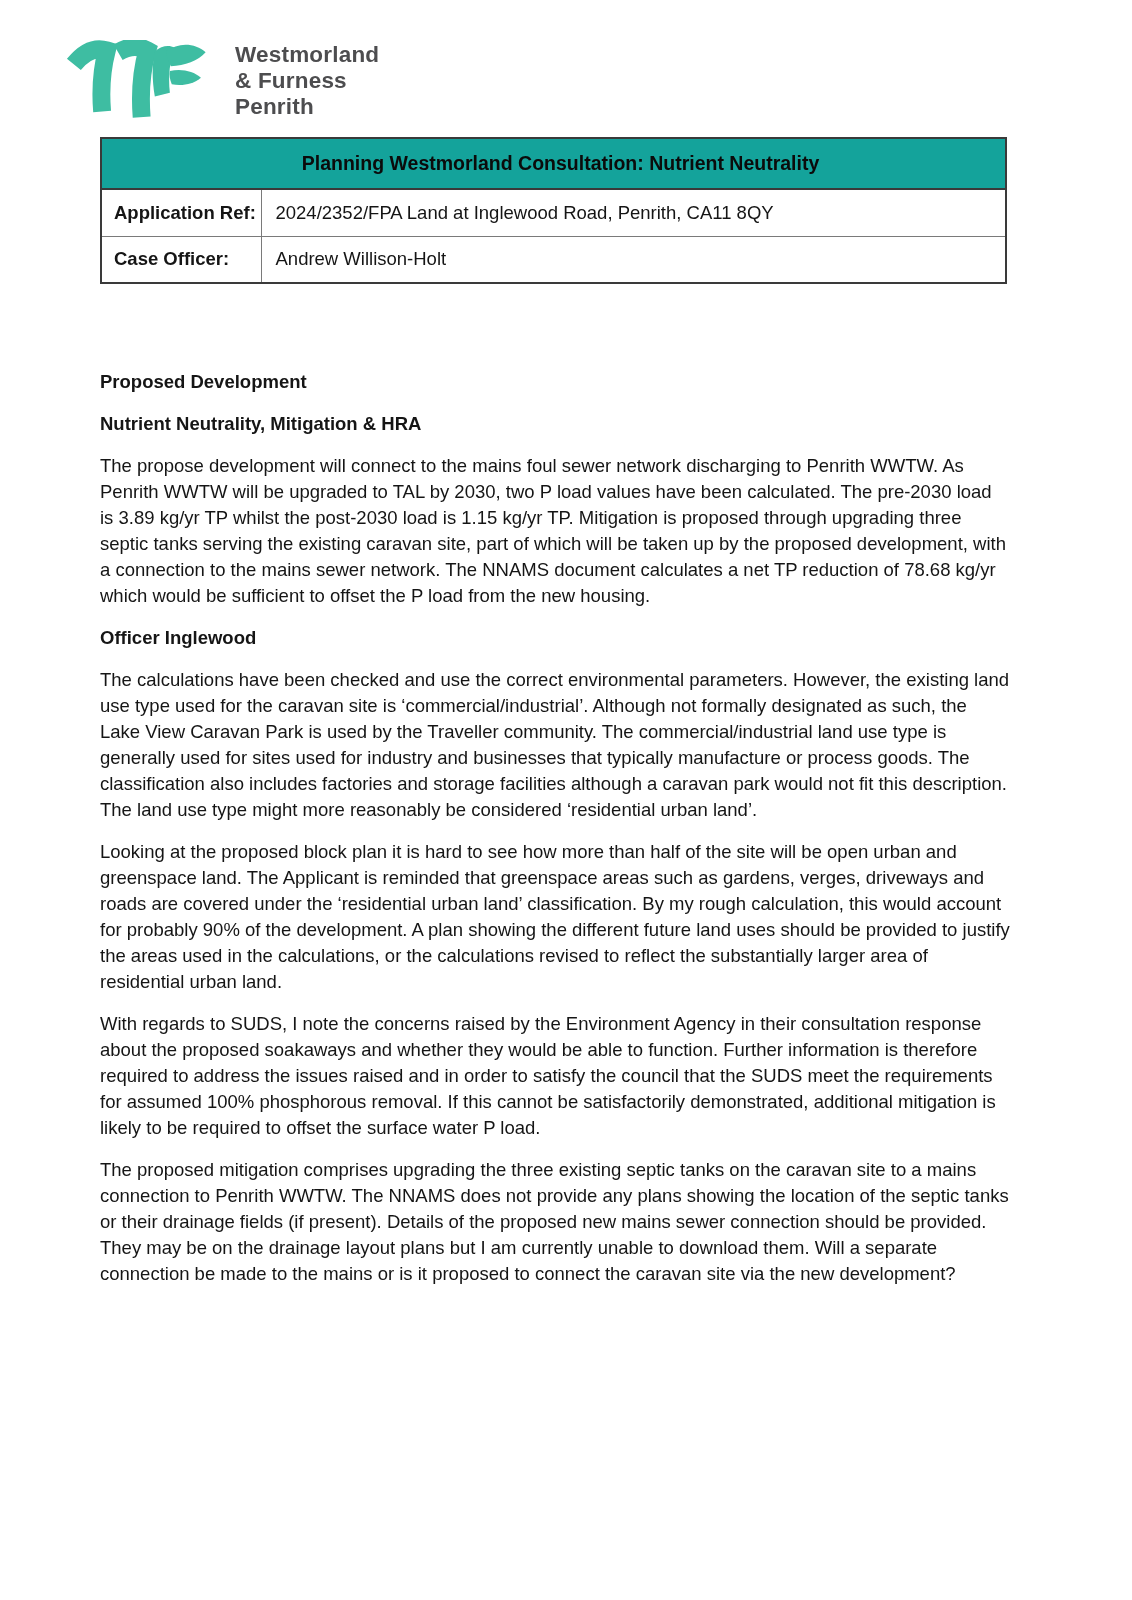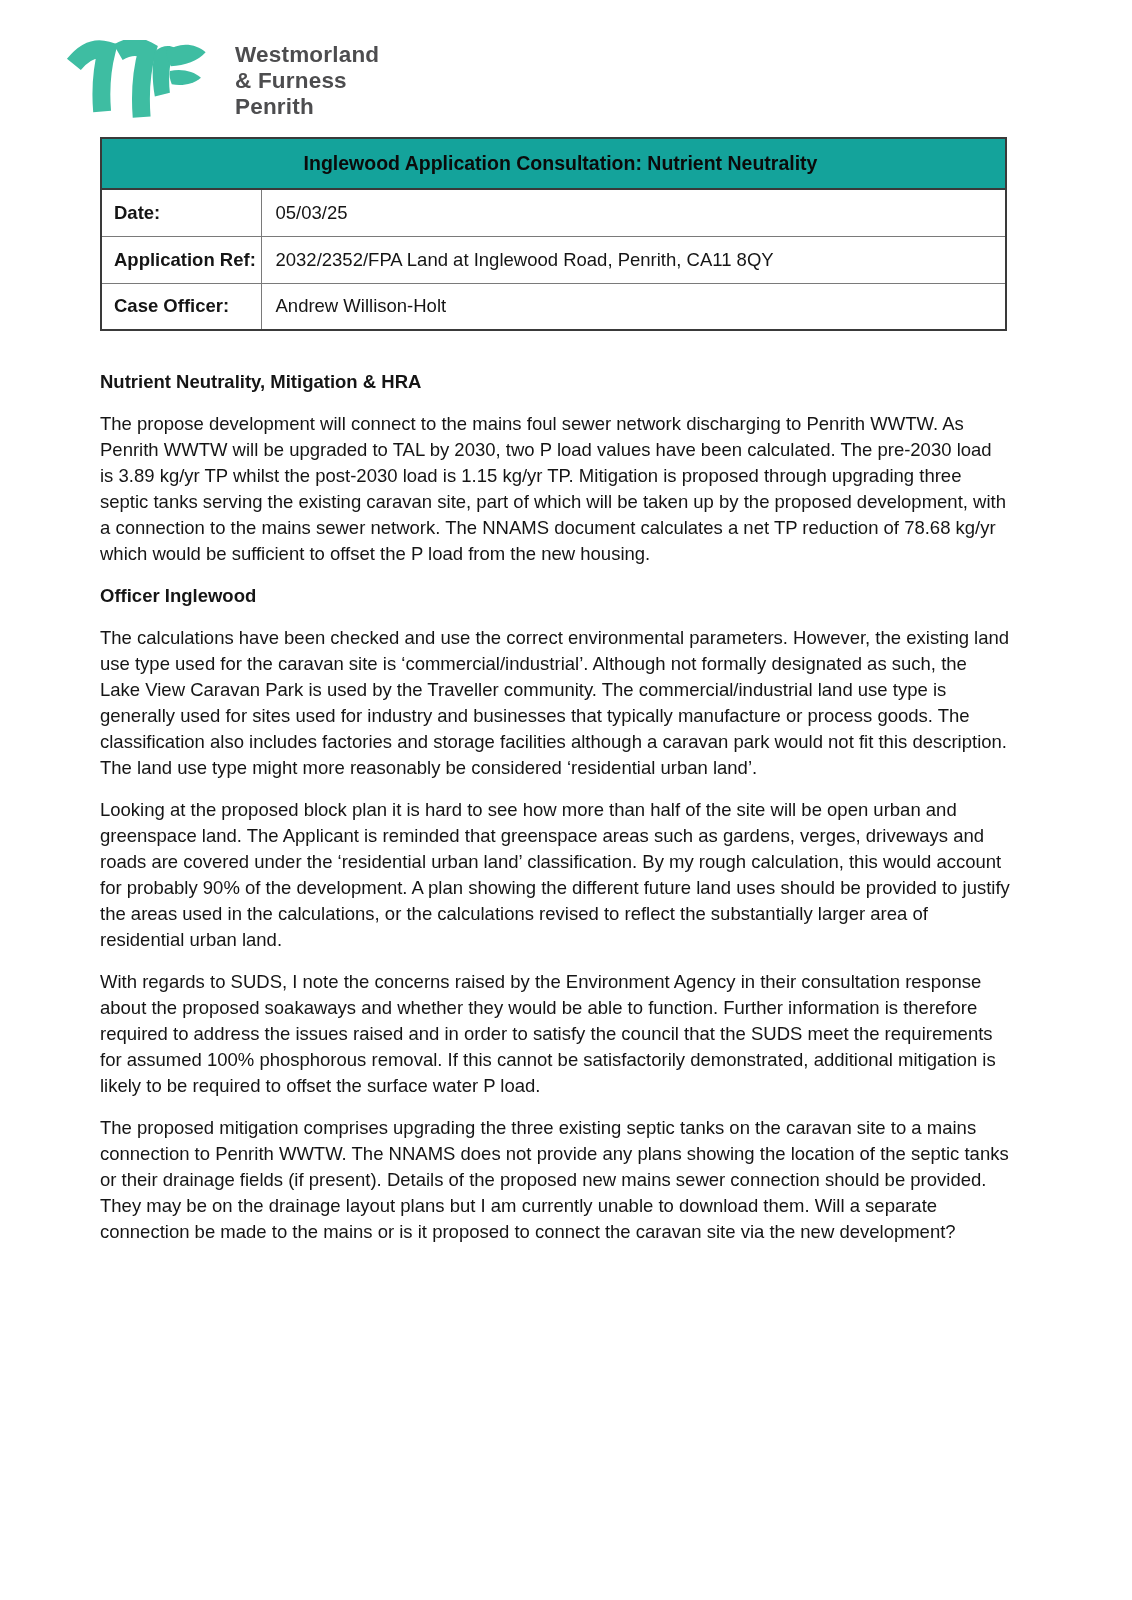--- a/index.html
+++ b/index.html
@@ -84,40 +84,37 @@
   <div class="logo-text">
     <div>Westmorland</div>
     <div>&amp; Furness</div>
     <div>Penrith</div>
   </div>
 </div>
 
 <table class="doc-table">
   <thead>
     <tr>
-      <td class="title-cell" colspan="2">Inglewood Application Consultation: Nutrient Neutrality</td>
+      <td class="title-cell" colspan="2">Planning Westmorland Consultation: Nutrient Neutrality</td>
     </tr>
   </thead>
   <tbody>
       <tr>
-        <th>Date:</th>
-        <td>05/03/25</td>
-      </tr>
-      <tr>
         <th>Application Ref:</th>
-        <td>2032/2352/FPA Land at Inglewood Road, Penrith, CA11 8QY</td>
+        <td>2024/2352/FPA Land at Inglewood Road, Penrith, CA11 8QY</td>
       </tr>
       <tr>
         <th>Case Officer:</th>
         <td>Andrew Willison-Holt</td>
       </tr>
     </tbody>
 </table>
 
 <main class="doc-body">
+    <h3>Proposed Development</h3>
     <h3>Nutrient Neutrality, Mitigation &amp; HRA</h3>
     <p>The propose development will connect to the mains foul sewer network discharging to Penrith WWTW. As Penrith WWTW will be upgraded to TAL by 2030, two P load values have been calculated. The pre-2030 load is 3.89 kg/yr TP  whilst the post-2030 load is 1.15 kg/yr TP. Mitigation is proposed through upgrading three septic tanks serving the existing caravan site, part of which will be taken up by the proposed development, with a connection to the mains sewer network. The NNAMS document calculates a net TP reduction of 78.68 kg/yr which would be sufficient to offset the P load from the new housing.</p>
     <h3>Officer Inglewood</h3>
     <p>The calculations have been checked and use the correct environmental parameters. However, the existing land use type used for the caravan site is ‘commercial/industrial’. Although not formally designated as such, the Lake View Caravan Park is used by the Traveller community. The commercial/industrial land use type is generally used for sites used for industry and businesses that typically manufacture or process goods. The classification also includes factories and storage facilities although a caravan park would not fit this description. The land use type might more reasonably be considered ‘residential urban land’.</p>
     <p>Looking at the proposed block plan it is hard to see how more than half of the site will be open urban and greenspace land. The Applicant is reminded that greenspace areas such as gardens, verges, driveways and roads are covered under the ‘residential urban land’ classification. By my rough calculation, this would account for probably 90% of the development. A plan showing the different future land uses should be provided to justify the areas used in the calculations, or the calculations revised to reflect the substantially larger area of residential urban land.</p>
     <p>With regards to SUDS, I note the concerns raised by the Environment Agency in their consultation response about the proposed soakaways and whether they would be able to function. Further information is therefore required to address the issues raised and in order to satisfy the council that the SUDS meet the requirements for assumed 100% phosphorous removal. If this cannot be satisfactorily demonstrated, additional mitigation is likely to be required to offset the surface water P load.</p>
     <p>The proposed mitigation comprises upgrading the three existing septic tanks on the caravan site to a mains connection to Penrith WWTW. The NNAMS does not provide any plans showing the location of the septic tanks or their drainage fields (if present). Details of the proposed new mains sewer connection should be provided. They may be on the drainage layout plans but I am currently unable to download them. Will a separate connection be made to the mains or is it proposed to connect the caravan site via the new development?</p>
   </main>
 
 </body></html>

